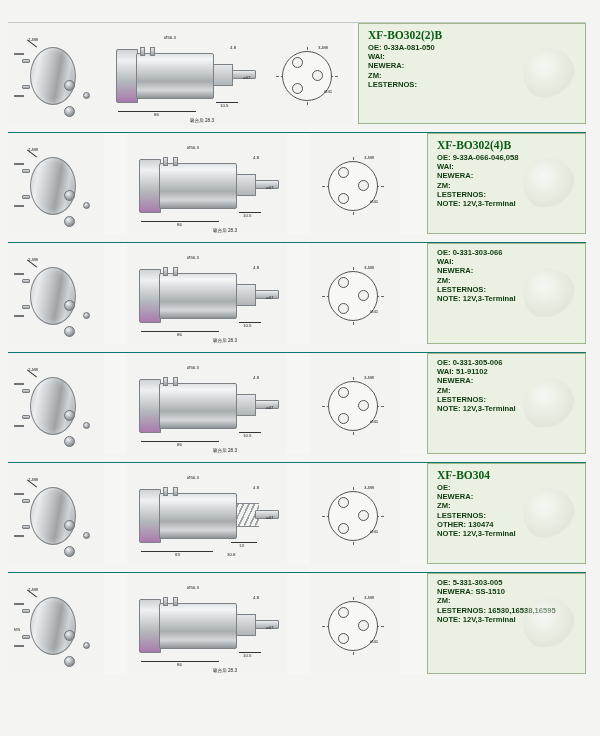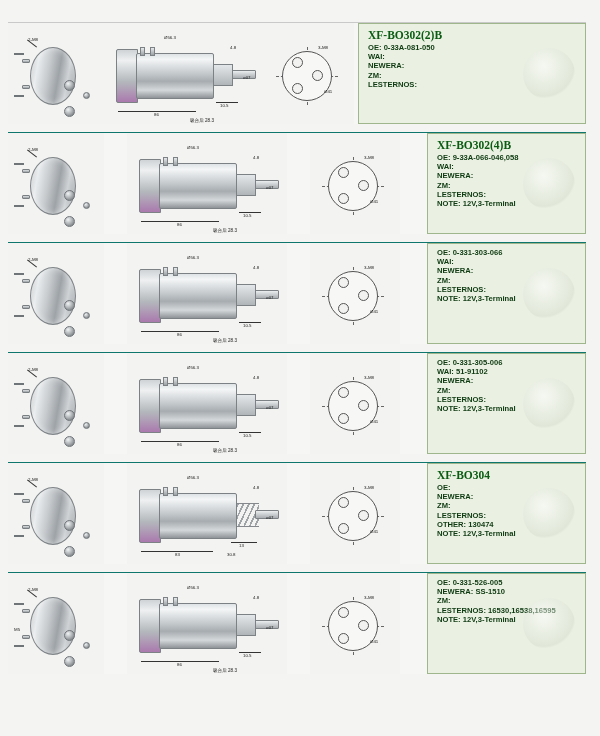--- a/index.html
+++ b/index.html
@@ -531,21 +531,21 @@
         <div class="dashh"></div>
         <div class="bigcircle"></div>
         <div class="hole h1"></div>
         <div class="hole h2"></div>
         <div class="hole h3"></div>
       </div>
       <span class="dim-txt" style="left:54px;top:22px;">3-M8</span>
       <span class="dim-txt" style="left:60px;top:66px;">Ø41</span>
     </div>
     <div class="spec">
-      <div class="attr"><span>OE:</span> <span class="v">0-331-526-005</span></div>
+      <div class="attr"><span>OE:</span> <span class="v">5-331-303-005</span></div>
       <div class="attr"><span>NEWERA:</span> <span class="v">SS-1510</span></div>
       <div class="attr"><span>ZM:</span> <span class="v"></span></div>
       <div class="attr"><span>LESTERNOS:</span> <span class="v">16530,16538,16595</span></div>
       <div class="attr"><span>NOTE:</span> <span class="v">12V,3-Terminal</span></div>
     </div>
   </div>
 
 </div>
 
 </body></html>

